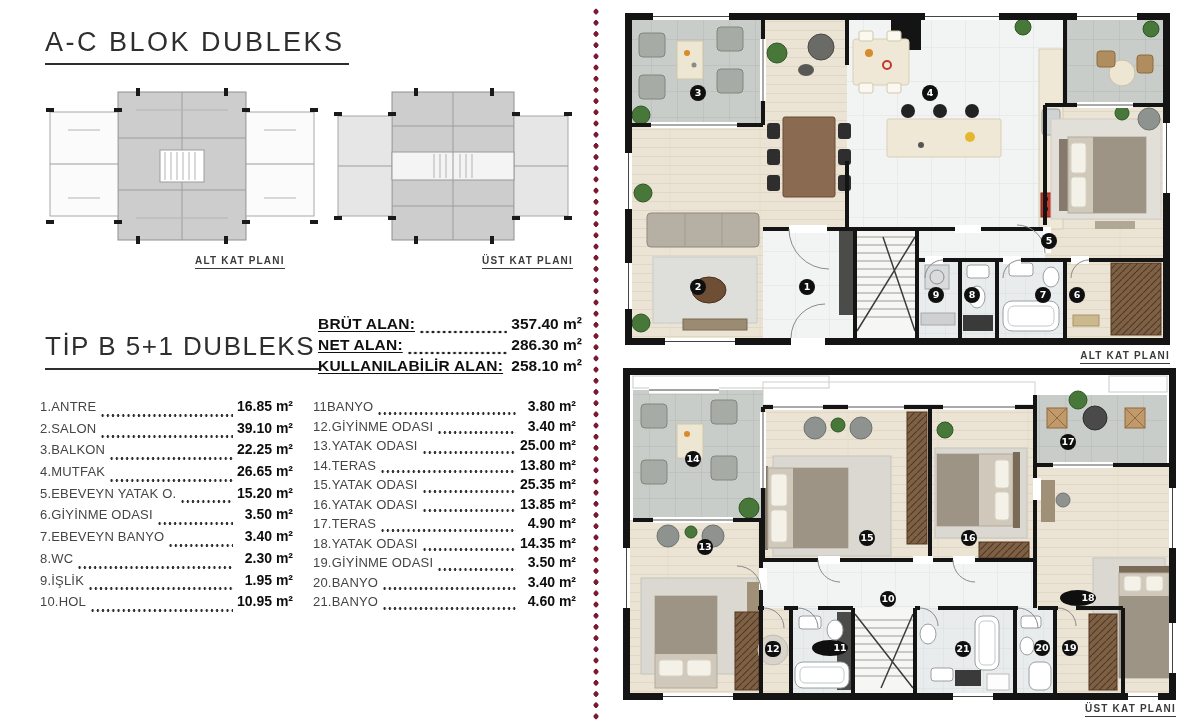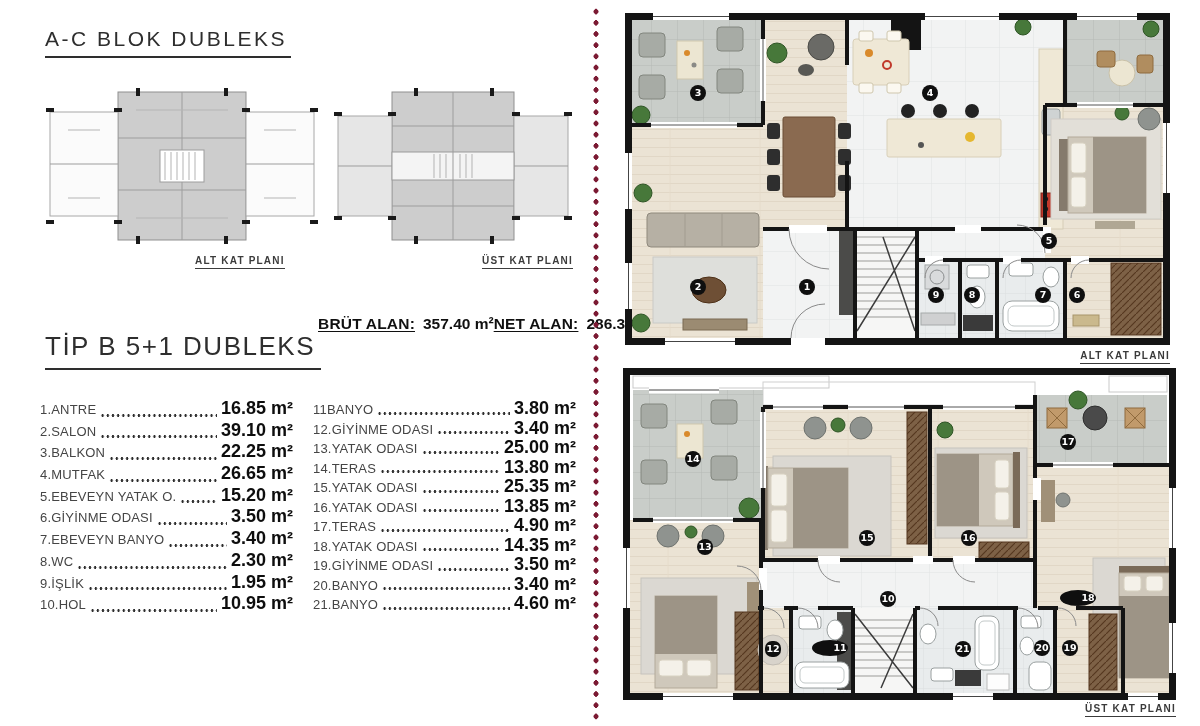--- a/index.html
+++ b/index.html
@@ -1,54 +1,54 @@
 <!DOCTYPE html>
 <html><head>
 <meta charset="utf-8">
 <style>
   html,body{margin:0;padding:0;}
   body{width:1200px;height:726px;background:#ffffff;position:relative;overflow:hidden;
        font-family:"Liberation Sans",sans-serif;color:#2f2f2f;}
 
   
-  #main-title{position:absolute;left:45px;top:27px;font-size:21px;letter-spacing:2.5px;
+  #main-title{position:absolute;left:45px;top:27px;font-size:27px;letter-spacing:2.5px;
     color:#2e2e2e;font-weight:400;border-bottom:2.5px solid #2e2e2e;padding:0 4px 5px 0;white-space:nowrap;}
   #tip-title{position:absolute;left:45px;top:331px;font-size:26px;letter-spacing:1.5px;
     color:#2e2e2e;font-weight:400;border-bottom:2.5px solid #2e2e2e;padding:0 6px 6px 0;white-space:nowrap;}
 
   
   .thumb{position:absolute;}
   #thumb-1{left:40px;top:86px;width:285px;height:185px;}
   #thumb-2{left:330px;top:86px;width:250px;height:185px;}
   .thumb-caption{position:absolute;bottom:2px;left:152px;font-size:10px;font-weight:700;
     letter-spacing:1.2px;color:#3c3c3c;border-bottom:1.5px solid #3c3c3c;padding-bottom:2px;white-space:nowrap;}
   #thumb-1 .thumb-caption{left:155px;}
 
   
-  #areas{position:absolute;left:318px;top:315px;width:264px;display:flex;flex-direction:row;}
+  #areas{position:absolute;left:318px;top:315px;width:264px;display:flex;flex-direction:column;}
   .area-row{display:flex;align-items:baseline;height:20.8px;font-size:15.5px;font-weight:700;color:#101010;}
   .area-row .al{text-decoration:underline;text-underline-offset:2px;white-space:nowrap;letter-spacing:0.2px;}
   .area-row .av{white-space:nowrap;}
 
   
   .leader{flex:1;height:5px;align-self:flex-end;margin:0 4px 2px 4px;
     background-image:radial-gradient(circle,#2d2d2d 1.15px,rgba(0,0,0,0) 1.4px);
     background-size:5.2px 5px;background-repeat:repeat-x;background-position:0 60%;}
   .area-row .leader{height:6px;background-image:radial-gradient(circle,#1c1c1c 1.35px,rgba(0,0,0,0) 1.6px);
     background-size:5.6px 6px;margin-bottom:1px;}
 
   
   .col{position:absolute;display:flex;flex-direction:column;}
   #col-left{left:40px;top:398px;width:253px;}
   #col-left .room-row{height:21.7px;}
   #col-right{left:313px;top:398px;width:263px;}
   #col-right .room-row{height:19.55px;}
   .room-row{display:flex;align-items:baseline;}
   .rn{font-size:13px;color:#454545;letter-spacing:0.2px;white-space:nowrap;}
-  .ra{font-size:18px;font-weight:700;color:#0d0d0d;white-space:nowrap;min-width:56px;text-align:right;}
+  .ra{font-size:14px;font-weight:700;color:#0d0d0d;white-space:nowrap;min-width:56px;text-align:right;}
 
   
   #divider{position:absolute;left:593px;top:6px;width:6px;height:714px;
     background-image:radial-gradient(circle,#7b1a33 2.4px,rgba(0,0,0,0) 2.7px);
     background-size:6px 11.2px;background-repeat:repeat-y;}
 
   
   .plan{position:absolute;}
   #plan-alt{left:625px;top:13px;width:545px;height:332px;}
   #plan-ust{left:623px;top:368px;width:557px;height:332px;}

